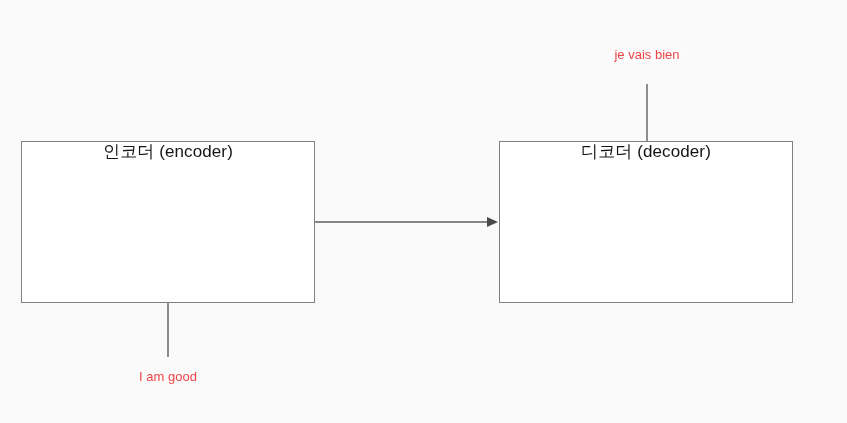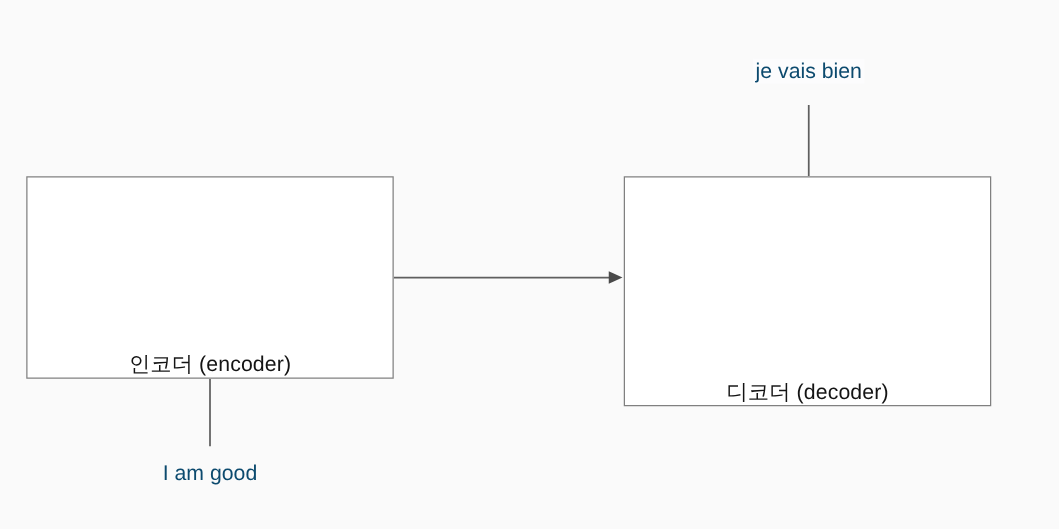--- a/index.html
+++ b/index.html
@@ -19,58 +19,58 @@
     overflow: hidden;
   }
 
   
   .node-box {
     position: absolute;
     box-sizing: border-box;
     background: #ffffff;
     border: 1px solid #808080;
     display: flex;
-    align-items: flex-end;
+    align-items: flex-start;
     justify-content: center;
   }
   .node-label {
     font-size: 17px;
     color: #141414;
     line-height: 1.2;
     white-space: nowrap;
     letter-spacing: 0.1px;
   }
   #encoder-box {
     left: 21px;
     top: 141px;
     width: 294px;
     height: 162px;
   }
   #decoder-box {
     left: 499px;
     top: 141px;
     width: 294px;
-    height: 184px;
+    height: 162px;
   }
 
   
   #connectors {
     position: absolute;
     left: 0;
     top: 0;
     width: 847px;
     height: 423px;
     pointer-events: none;
   }
 
   
   .io-label {
     position: absolute;
-    font-size: 17px;
-    color: #0c4a6e;
+    font-size: 13px;
+    color: #ef4444;
     white-space: nowrap;
     line-height: 1.2;
     text-align: center;
     transform: translateX(-50%);
   }
   #output-label {
     left: 647px;
     top: 47px;
     background: #fcfcfd;
     padding: 0 2px;

